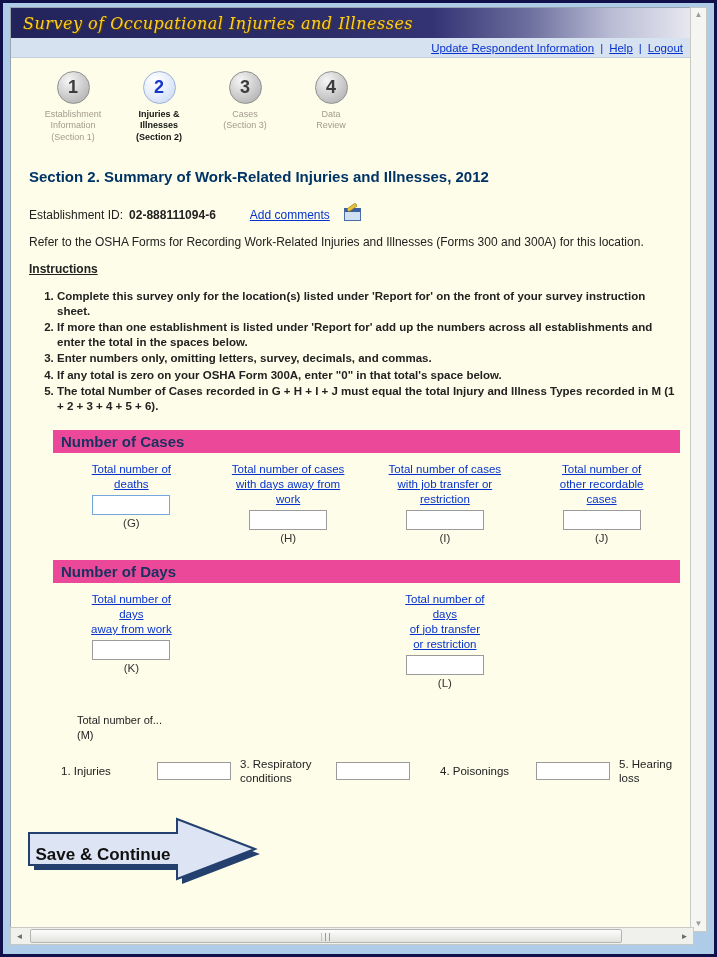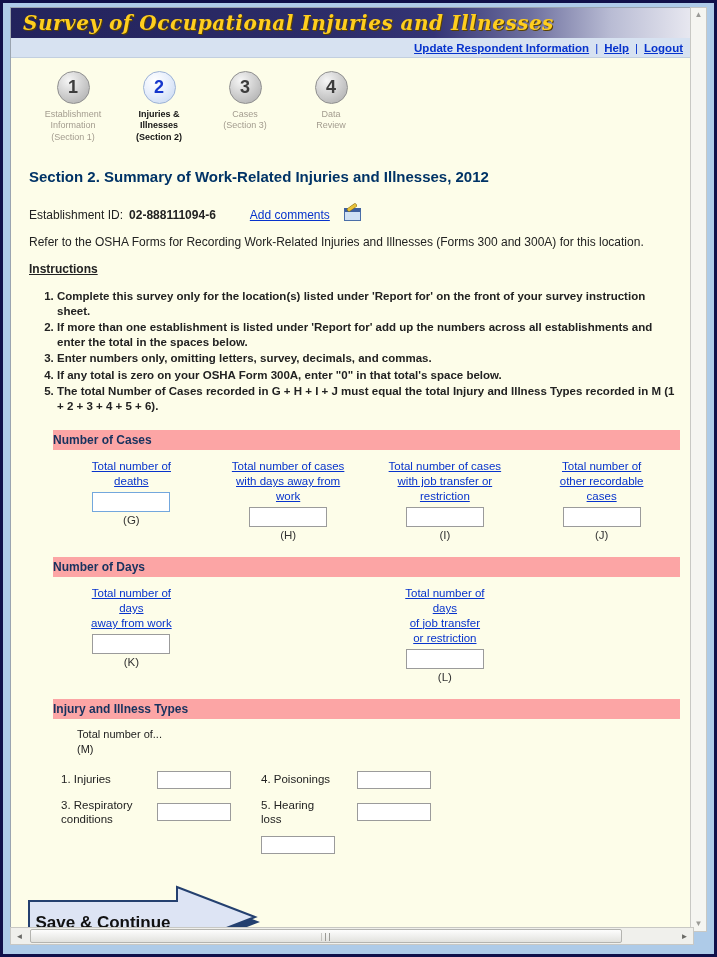--- a/index.html
+++ b/index.html
@@ -19,33 +19,33 @@
   }
 
   
   .banner {
     height:30px;
     background:linear-gradient(90deg,#23235c 0%, #2c2c68 45%, #343475 62%, #6d6f9e 76%, #b9bcd4 88%, #e9e9f1 100%);
     display:flex; align-items:center; padding-left:12px;
   }
   .banner-title {
     font-family:"DejaVu Serif", serif;
-    font-style:italic; font-weight:bold; font-size:20px;
+    font-style:italic; font-weight:normal; font-size:16px;
     color:#ffce1f; letter-spacing:.5px;
     text-shadow:1px 1px 0 #5a4300;
     white-space:nowrap;
   }
 
   
   .navbar {
     height:20px; background:#d7e2f1; border-bottom:1px solid #c2cfdf;
     display:flex; justify-content:flex-end; align-items:center;
     font-size:11.5px; padding-right:10px; gap:6px;
   }
-  .navbar a { color:#0733cc; text-decoration:underline; cursor:pointer; white-space:nowrap;font-weight:bold; }
+  .navbar a { color:#0733cc; text-decoration:underline; cursor:pointer; white-space:nowrap; }
   .navbar .sep { color:#0733cc; text-decoration:none; }
 
   
   .steps { display:flex; padding:13px 0 0 26px; gap:14px; }
   .step { width:72px; text-align:center; cursor:pointer; }
   .step-circle {
     width:33px; height:33px; border-radius:50%; margin:0 auto;
     background:radial-gradient(circle at 35% 28%, #f6f6f6 0%, #d2d2d2 45%, #a8a8a8 100%);
     border:1px solid #8f8f8f;
     font-size:18px; font-weight:bold; color:#3c3c3c; line-height:31px;
@@ -68,33 +68,33 @@
   .comments-icon::after { content:""; position:absolute; left:2px; top:-6px; width:10px; height:3px;
     background:#e8c23a; transform:rotate(-35deg); border-radius:1px; box-shadow:0 0 0 .5px #8a6d10; }
   .refer-line { margin:13px 0 0 18px; font-size:12px; color:#222; }
   .refer-line .it { }
   .instructions-heading { margin:13px 0 4px 18px; font-size:12px; font-weight:bold; text-decoration:underline; color:#222; display:inline-block; }
   ol.instructions { margin:9px 0 0 22px; padding-left:24px; width:645px; font-size:11.5px; color:#222; line-height:1.32;font-weight:bold; }
   ol.instructions li { margin-bottom:1px; }
 
   
   .form-section { margin:16px 0 0 42px; width:627px; }
-  .section-bar { background:#fca5a5; color:#17325e; font-weight:bold; font-size:12px; padding:3px 0; }
+  .section-bar { background:#ec4899; color:#17325e; font-weight:bold; font-size:15px; padding:3px 8px; }
   .cols-4 { display:flex; padding-top:9px; }
   .col { width:25%; text-align:center; }
   .col-link { font-size:11.5px; line-height:1.3; white-space:pre-line; display:inline-block; }
   .col input { display:block; margin:3px auto 2px auto; width:78px; height:20px;
     border:1px solid #9b9b9b; background:#fff; font-size:12px; padding:0 3px; }
   .col input.focused { border:1px solid #73a7dd; }
   .col-code { font-size:11.5px; color:#333; margin-top:2px; }
 
   
   .types-sub { font-size:11px; color:#222; padding:8px 0 0 8px; line-height:1.35;margin-left:16px; }
   .types-grid { display:flex; padding:14px 0 4px 8px; gap:30px; }
-  .types-col { display:flex; flex-direction:column; gap:9px; }
+  .types-col { display:flex; flex-direction:row; gap:9px; }
   .type-row { display:flex; align-items:center; }
   .type-label { width:96px; font-size:11.5px; color:#222; line-height:1.3; white-space:pre-line; }
   .type-row input { width:74px; height:18px; border:1px solid #9b9b9b; background:#fff; font-size:12px; padding:0 3px; }
 
   
   .save-wrap { margin:27px 0 0 16px; width:240px; cursor:pointer; }
   .save-text { font-size:17px; font-weight:bold; fill:#111; font-family:"Liberation Sans",sans-serif; }
 
   
   .vscroll { position:absolute; right:7px; top:4px; width:17px; height:925px;
@@ -230,21 +230,20 @@
 or restriction</a>
           <input type="text" value="" style="">
           <div class="col-code">(L)</div>
         </div>
         <div class="col"></div>
       </div>
     </div>
 
     
     <div class="form-section">
-      <div class="section-bar">Injury and Illness Types</div>
       <div class="types-sub">
         <div>Total number of...</div>
         <div>(M)</div>
       </div>
       <div class="types-grid">
         <div class="types-col">
           <div class="type-row">
             <span class="type-label">1.  Injuries</span>
             <input type="text" value="" style="">
           </div>

